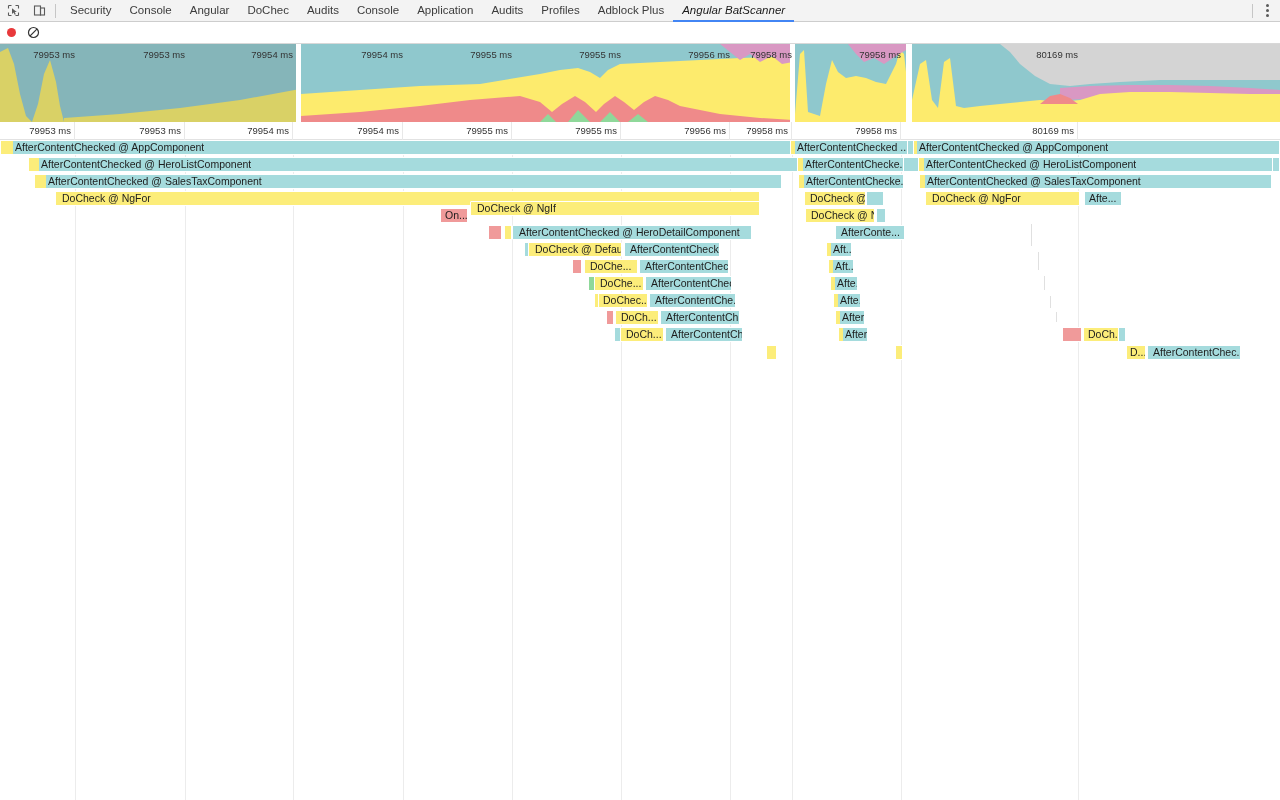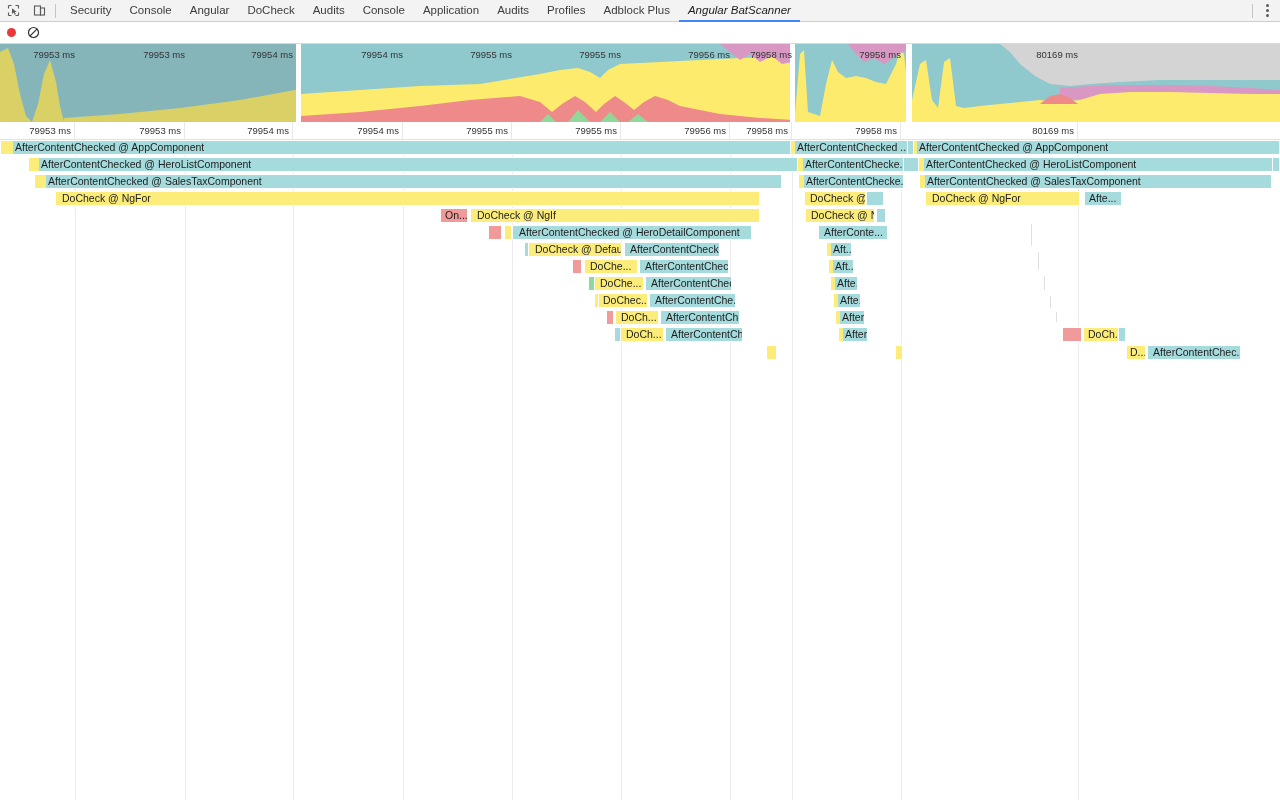--- a/index.html
+++ b/index.html
@@ -148,21 +148,21 @@
     <svg width="13" height="13" viewBox="0 0 13 13">
       <rect x="1.5" y="2" width="6" height="9" stroke="#5a5a5a" stroke-width="1.1" fill="none"></rect>
       <rect x="7.5" y="4" width="4" height="7" stroke="#5a5a5a" stroke-width="1.1" fill="none"></rect>
     </svg>
   </div>
   <div class="tb-sep"></div>
   <div id="tabs">
       <div class="tab">Security</div>
       <div class="tab">Console</div>
       <div class="tab">Angular</div>
-      <div class="tab">DoCheck</div>
+      <div class="tab">DoChec</div>
       <div class="tab">Audits</div>
       <div class="tab">Console</div>
       <div class="tab">Application</div>
       <div class="tab">Audits</div>
       <div class="tab">Profiles</div>
       <div class="tab">Adblock Plus</div>
       <div class="tab active">Angular BatScanner</div>
     </div>
   <div id="toolbar-right">
     <div class="tb-sep"></div>
@@ -338,42 +338,42 @@
       <div class="lbl" style="left: 6px;">DoCheck @ NgFor</div>
     </div>
     <div class="bar" style="left: 1084px; top: 51px; width: 38px; border: 1px solid rgb(255, 255, 255);">
       <div class="seg" style="flex: 1 1 auto; background: rgb(165, 219, 221);"></div>
       <div class="lbl" style="left: 4px;">Afte...</div>
     </div>
     <div class="bar" style="left: 440px; top: 68px; width: 28px; border: 1px solid rgb(255, 255, 255);">
       <div class="seg" style="flex: 1 1 auto; background: rgb(240, 154, 154);"></div>
       <div class="lbl" style="left: 4px;">On...</div>
     </div>
-    <div class="bar" style="left: 470px; top: 68px; width: 290px; border: 1px solid rgb(255, 255, 255);">
+    <div class="bar" style="left: 470px; top: 61px; width: 290px; border: 1px solid rgb(255, 255, 255);">
       <div class="seg" style="flex: 1 1 auto; background: rgb(252, 237, 122);"></div>
       <div class="lbl" style="left: 6px;">DoCheck @ NgIf</div>
     </div>
     <div class="bar" style="left: 805px; top: 68px; width: 70px; border: 1px solid rgb(255, 255, 255);">
       <div class="seg" style="flex: 1 1 auto; background: rgb(252, 237, 122);"></div>
       <div class="lbl" style="left: 5px;">DoCheck @ N...</div>
     </div>
     <div class="bar" style="left: 876px; top: 68px; width: 10px; border: 1px solid rgb(255, 255, 255);">
       <div class="seg" style="flex: 1 1 auto; background: rgb(165, 219, 221);"></div>
     </div>
     <div class="bar" style="left: 488px; top: 85px; width: 14px; border: 1px solid rgb(255, 255, 255);">
       <div class="seg" style="flex: 1 1 auto; background: rgb(240, 154, 154);"></div>
     </div>
     <div class="bar" style="left: 504px; top: 85px; width: 8px; border: 1px solid rgb(255, 255, 255);">
       <div class="seg" style="flex: 1 1 auto; background: rgb(252, 237, 122);"></div>
     </div>
     <div class="bar" style="left: 512px; top: 85px; width: 240px; border: 1px solid rgb(255, 255, 255);">
       <div class="seg" style="flex: 1 1 auto; background: rgb(165, 219, 221);"></div>
       <div class="lbl" style="left: 6px;">AfterContentChecked @ HeroDetailComponent</div>
     </div>
-    <div class="bar" style="left: 818px; top: 85px; width: 70px; border: 1px solid rgb(255, 255, 255); text-align: center;">
+    <div class="bar" style="left: 835px; top: 85px; width: 70px; border: 1px solid rgb(255, 255, 255); text-align: center;">
       <div class="seg" style="flex: 1 1 auto; background: rgb(165, 219, 221);"></div>
       <div class="lbl" style="left: 5px;">AfterConte...</div>
     </div>
     <div class="bar" style="left: 524px; top: 102px; width: 8px; border: 1px solid rgb(255, 255, 255);">
       <div class="seg" style="flex: 1 1 auto; background: rgb(165, 219, 221);"></div>
     </div>
     <div class="bar" style="left: 528px; top: 102px; width: 94px; border: 1px solid rgb(255, 255, 255);">
       <div class="seg" style="flex: 1 1 auto; background: rgb(252, 237, 122);"></div>
       <div class="lbl" style="left: 6px;">DoCheck @ Defau...</div>
     </div>

